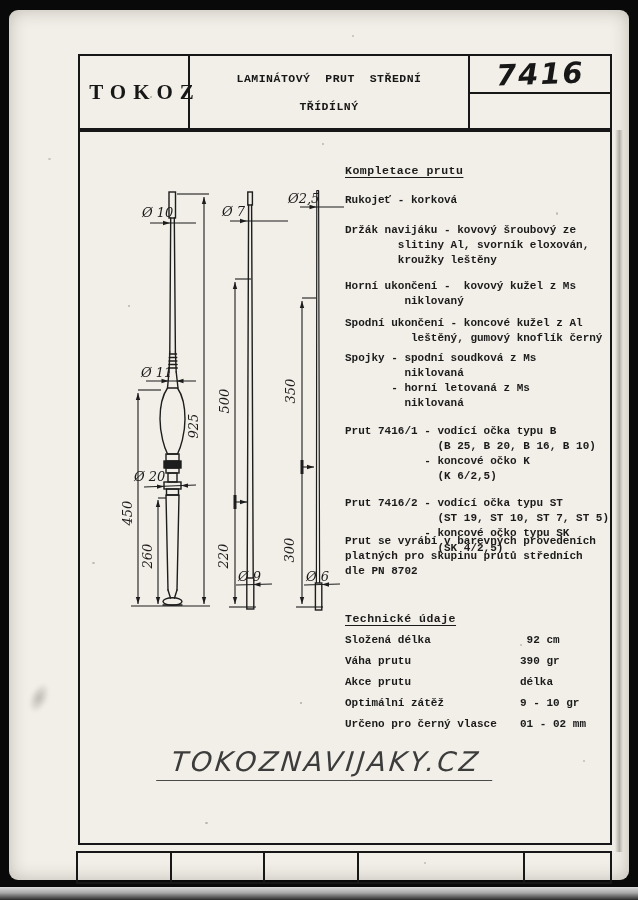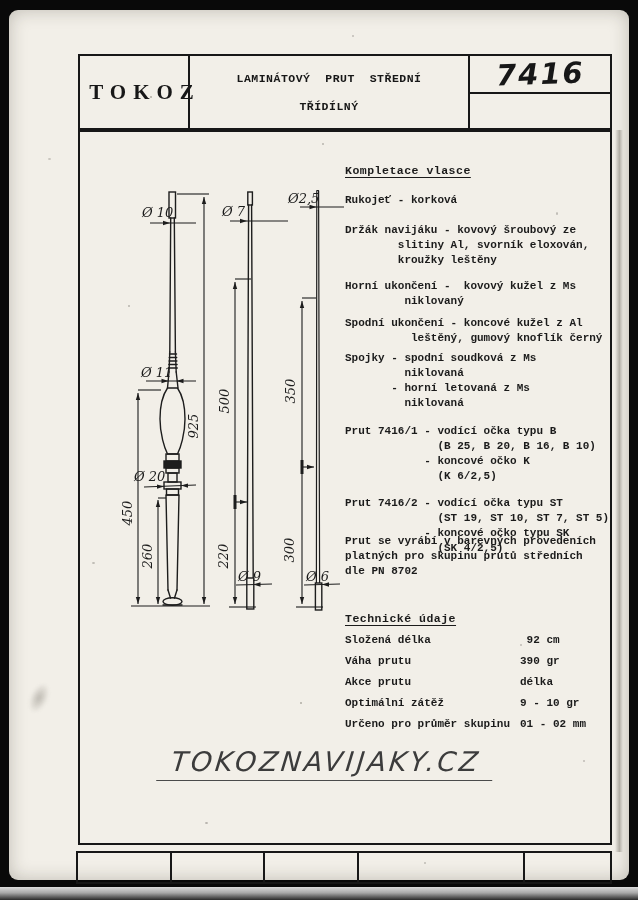--- a/index.html
+++ b/index.html
@@ -204,21 +204,21 @@
       <text x="228" y="556" text-anchor="middle" transform="rotate(-90 228 556)">220</text>
       <text x="238" y="581">Ø 9</text>
       <text x="288" y="203">Ø2,5</text>
       <text x="295" y="391" text-anchor="middle" transform="rotate(-90 295 391)">350</text>
       <text x="294" y="550" text-anchor="middle" transform="rotate(-90 294 550)">300</text>
       <text x="306" y="581">Ø 6</text>
     </g>
   </svg>
 
   <div class="spec-col">
-    <div class="heading" style="top:164px">Kompletace vlasce</div>
+    <div class="heading" style="top:164px">Kompletace prutu</div>
     <div class="spec-item" style="top:193px">Rukojeť - korková</div>
     <div class="spec-item" style="top:223px">Držák navijáku - kovový šroubový ze
         slitiny Al, svorník eloxován,
         kroužky leštěny</div>
     <div class="spec-item" style="top:279px">Horní ukončení -  kovový kužel z Ms
          niklovaný</div>
     <div class="spec-item" style="top:316px">Spodní ukončení - koncové kužel z Al
           leštěný, gumový knoflík černý</div>
     <div class="spec-item" style="top:351px">Spojky - spodní soudková z Ms
          niklovaná
@@ -247,21 +247,21 @@
       </div>
       <div class="tech-row">
         <span class="tech-label">Akce prutu</span>
         <span class="tech-value">délka</span>
       </div>
       <div class="tech-row">
         <span class="tech-label">Optimální zátěž</span>
         <span class="tech-value">9 - 10 gr</span>
       </div>
       <div class="tech-row">
-        <span class="tech-label">Určeno pro průměr skupinu</span>
+        <span class="tech-label">Určeno pro černý vlasce</span>
         <span class="tech-value">01 - 02 mm</span>
       </div>
     </div>
   </div>
 
   <div class="watermark">TOKOZNAVIJAKY.CZ</div>
 
   <div class="footer-row">
     <div class="footer-cell" style="width:94px"></div>
     <div class="footer-cell" style="width:93px"></div>

